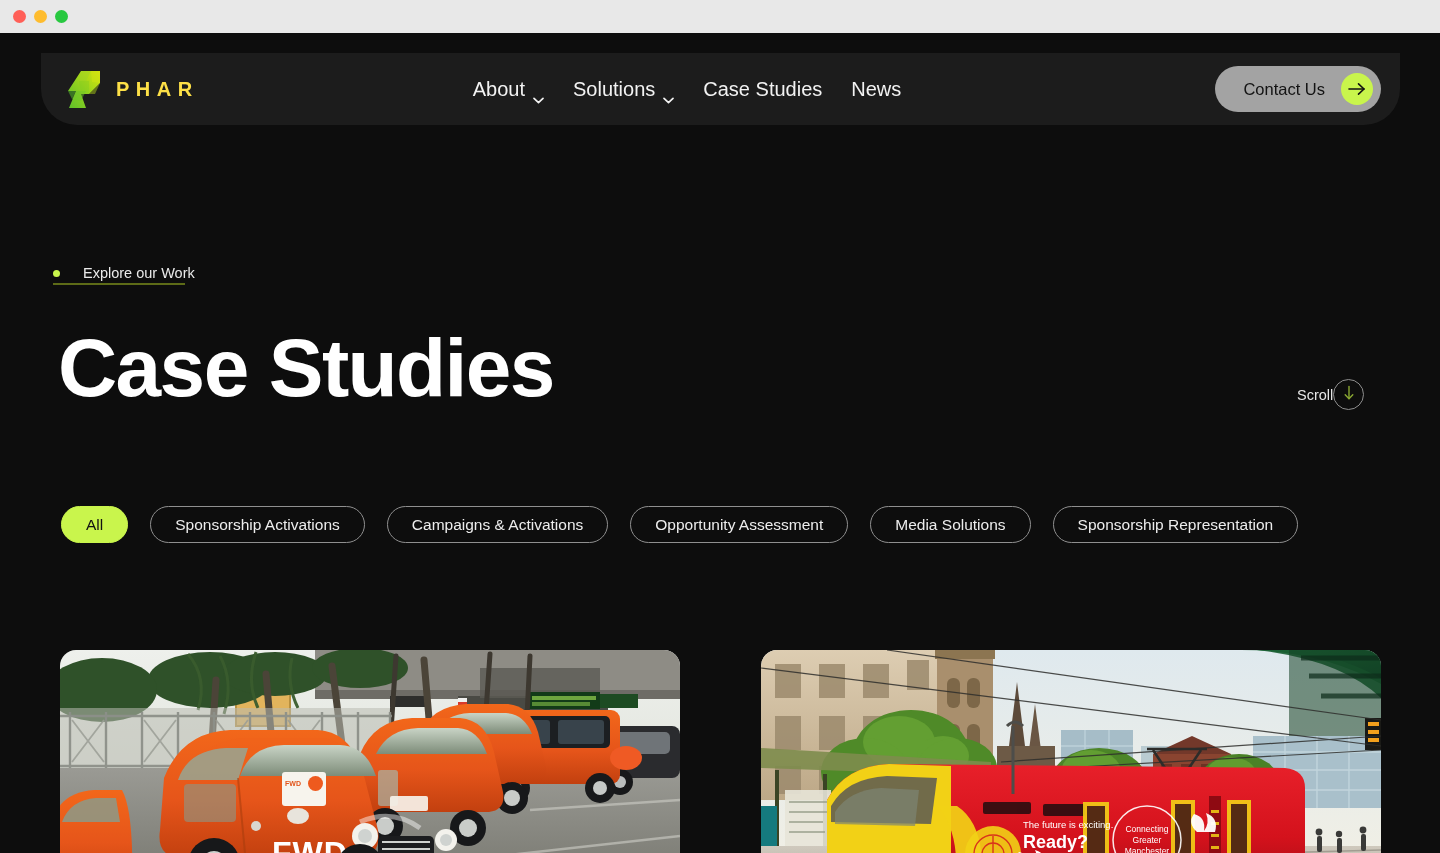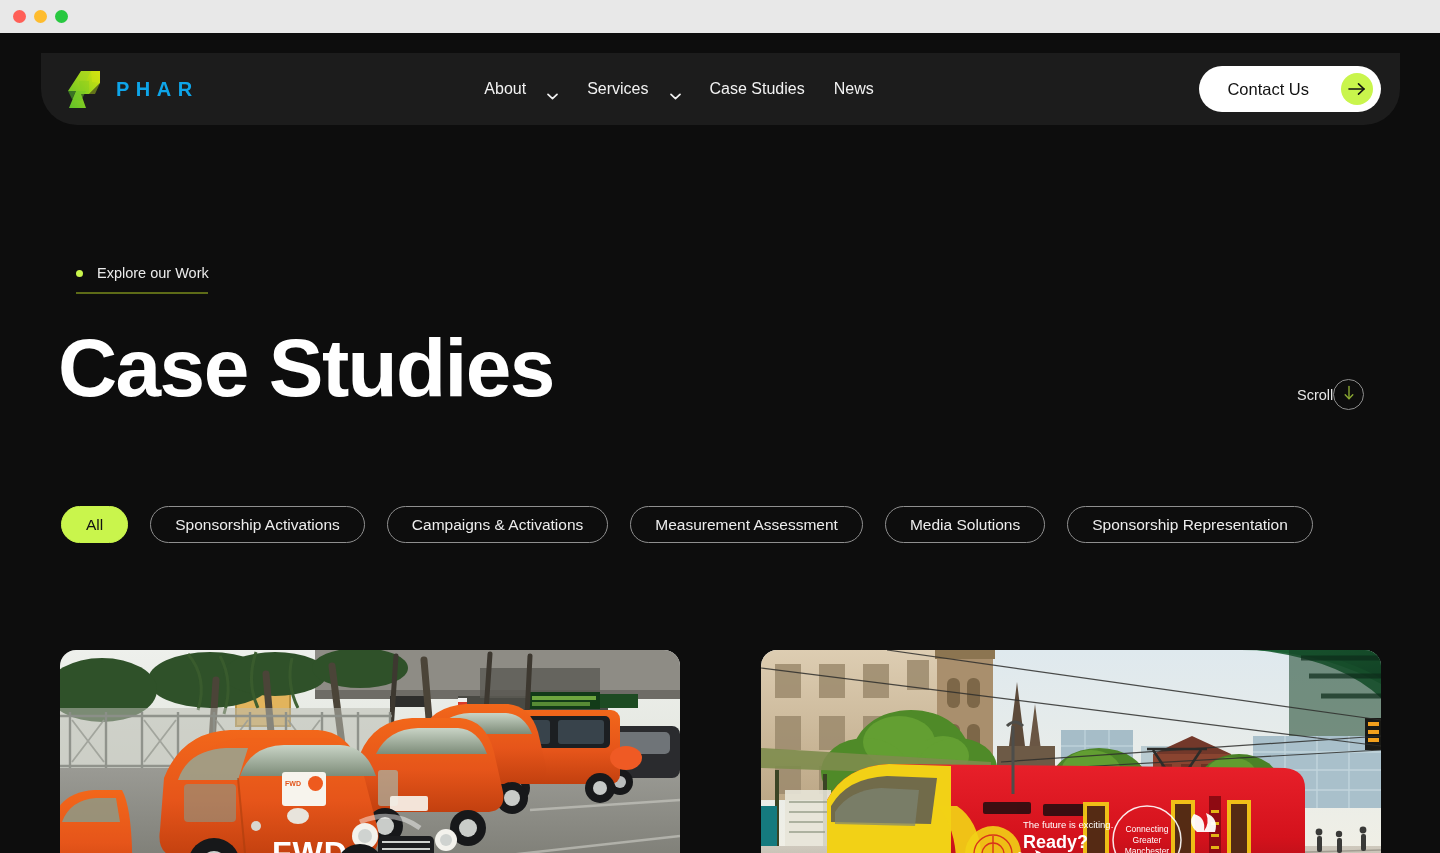--- a/index.html
+++ b/index.html
@@ -68,51 +68,51 @@
   }
   .logo-mark {
     width: 36px;
     height: 38px;
     display: block;
   }
   .logo-word {
     font-size: 20px;
     font-weight: 600;
     letter-spacing: 6.5px;
-    color: #0ea5e9;
+    color: #fde047;
   }
 
   .main-nav {
     flex: 1;
     display: flex;
     align-items: center;
     justify-content: center;
     gap: 29px;
     margin-left: -40px;
   }
   .nav-item {
     display: flex;
     align-items: center;
-    gap: 21px;
-    font-size: 16px;
+    gap: 8px;
+    font-size: 20px;
     color: #f2f2f2;
     cursor: pointer;
     white-space: nowrap;
   }
   .chev {
     display: block;
     width: 11px;
     height: 7px;
   }
 
   .contact-btn {
     display: flex;
     align-items: center;
-    gap: 32px;
-    background: #ffffff;
+    gap: 16px;
+    background: #a3a3a3;
     border-radius: 40px;
     padding: 7px 8px 7px 28px;
     cursor: pointer;
     border: none;
     font-family: inherit;
   }
   .contact-label {
     font-size: 16.5px;
     color: #131313;
     white-space: nowrap;
@@ -132,26 +132,26 @@
   .hero {
     position: absolute;
     top: 0;
     left: 0;
     width: 1440px;
   }
 
   .eyebrow {
     position: absolute;
     top: 232px;
-    left: 76px;
-    padding-bottom: 11px;
+    left: 53px;
+    padding-bottom: 2px;
     border-bottom: 2px solid #5d6b17;
     display: flex;
     align-items: center;
-    gap: 14px;
+    gap: 23px;
     width: 132px;
   }
   .eyebrow-dot {
     width: 7px;
     height: 7px;
     border-radius: 50%;
     background: #c9f54c;
     flex-shrink: 0;
   }
   .eyebrow-text {
@@ -287,21 +287,21 @@
       <div class="nav-item">
         <span>About</span>
         <span class="chev">
           <svg viewBox="0 0 11 7" width="11" height="7" aria-hidden="true">
             <path d="M1 1.3 L5.5 5.6 L10 1.3" fill="none" stroke="#f2f2f2" stroke-width="1.7" stroke-linecap="round" stroke-linejoin="round"></path>
           </svg>
         </span>
       </div>
 
       <div class="nav-item">
-        <span>Services</span>
+        <span>Solutions</span>
         <span class="chev">
           <svg viewBox="0 0 11 7" width="11" height="7" aria-hidden="true">
             <path d="M1 1.3 L5.5 5.6 L10 1.3" fill="none" stroke="#f2f2f2" stroke-width="1.7" stroke-linecap="round" stroke-linejoin="round"></path>
           </svg>
         </span>
       </div>
 
       <div class="nav-item">
         <span>Case Studies</span>
       </div>
@@ -344,21 +344,21 @@
         </span>
       </span>
     </div>
 
   </section>
 
   <div class="filters">
     <button class="chip is-active">All</button>
     <button class="chip">Sponsorship Activations</button>
     <button class="chip">Campaigns &amp; Activations</button>
-    <button class="chip">Measurement Assessment</button>
+    <button class="chip">Opportunity Assessment</button>
     <button class="chip">Media Solutions</button>
     <button class="chip">Sponsorship Representation</button>
   </div>
 
   <div class="cards">
 
     <article class="card">
       <div class="card-media">
         <svg viewBox="0 0 620 236" width="620" height="236" aria-hidden="true">
           <defs>

